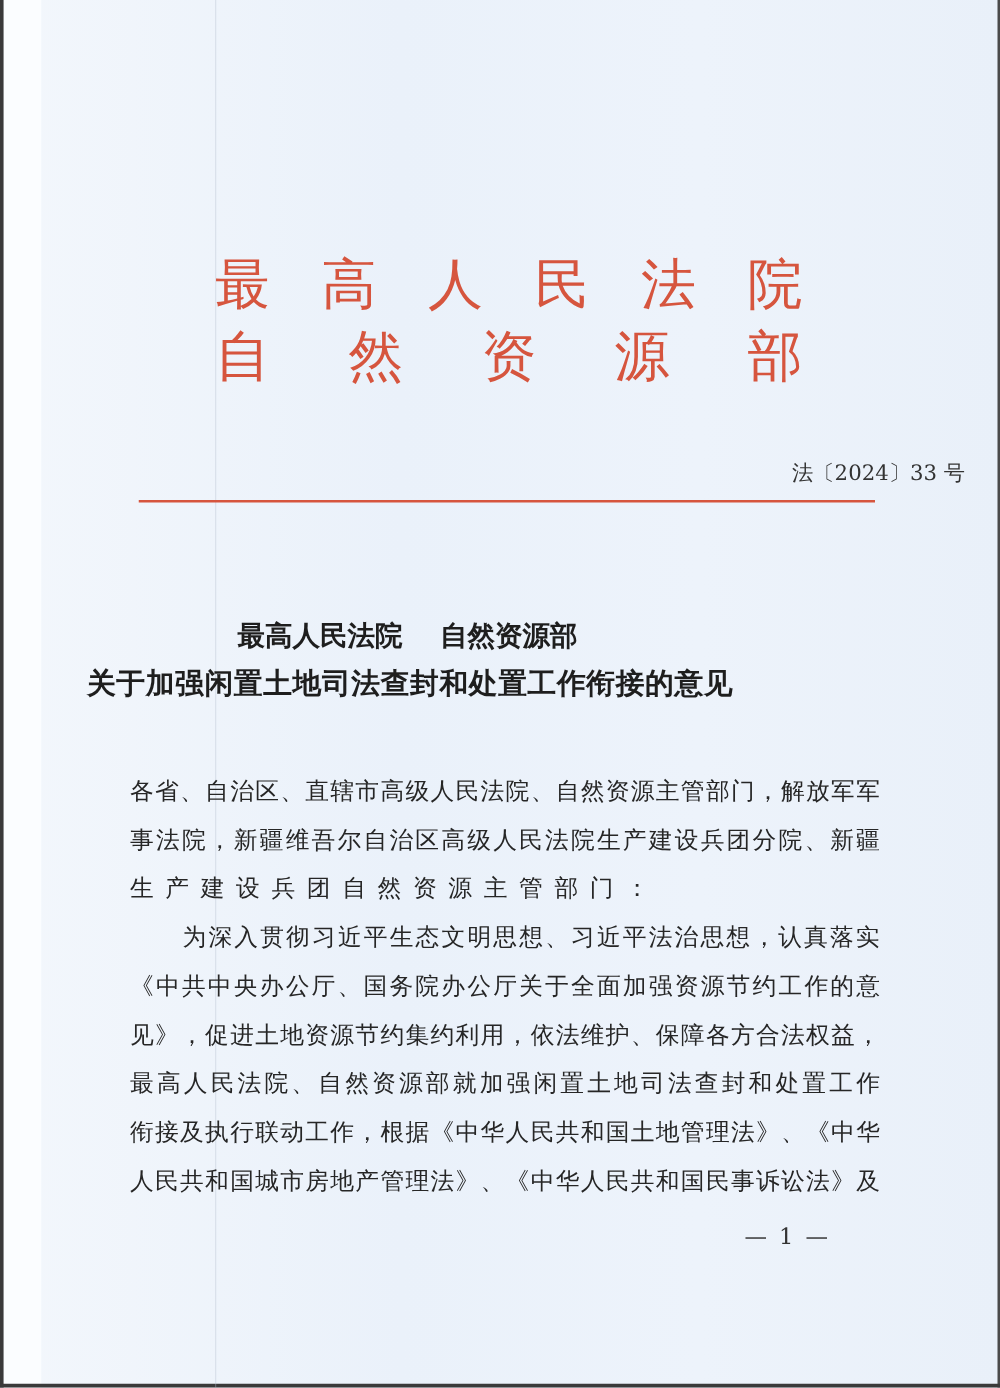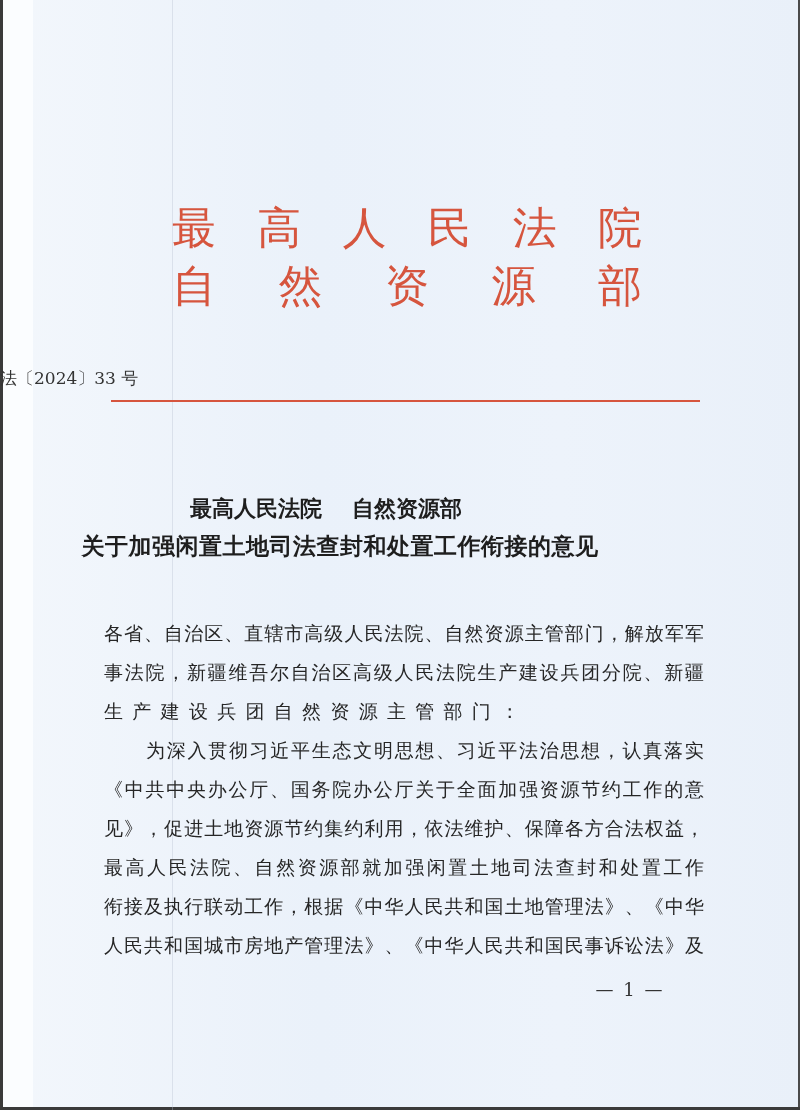--- a/index.html
+++ b/index.html
@@ -65,21 +65,21 @@
       color: #d6553e;
     }
     .issuer-row.r1 { top: 203px; }
     .issuer-row.r2 { top: 261px; }
     .issuer-row span { display: inline-block; }
 
     .doc-number {
       position: absolute;
       left: 0; width: 772px;
       top: 367px;
-      text-align: left;
+      text-align: right;
       font-family: "DejaVu Serif", "Liberation Serif", serif;
       font-size: 17px;
       color: #333;
     }
     .red-rule {
       position: absolute;
       left: 111px;
       top: 400px;
       width: 589px;
       height: 2px;
@@ -89,21 +89,21 @@
     .title-line {
       position: absolute;
       left: 0; width: 644px;
       text-align: center;
       font-family: "DejaVu Serif", "Liberation Serif", serif;
       font-weight: bold;
       color: #1e1e1e;
     }
     .title-line.t1 { top: 494px; font-size: 22px; padding-left: 8px; box-sizing: border-box; }
     .title-line.t1 .gap { display: inline-block; width: 30px; }
-    .title-line.t2 { top: 531px; font-size: 23px; letter-spacing: 0.5px; padding-left: 12px; box-sizing: border-box; margin-left: 12px; }
+    .title-line.t2 { top: 531px; font-size: 23px; letter-spacing: 0.5px; padding-left: 12px; box-sizing: border-box; }
 
     .body {
       position: absolute;
       left: 104px;
       top: 620px;
       width: 600px;
       font-family: "DejaVu Serif", "Liberation Serif", serif;
       font-size: 19px;
       color: #262626;
     }

